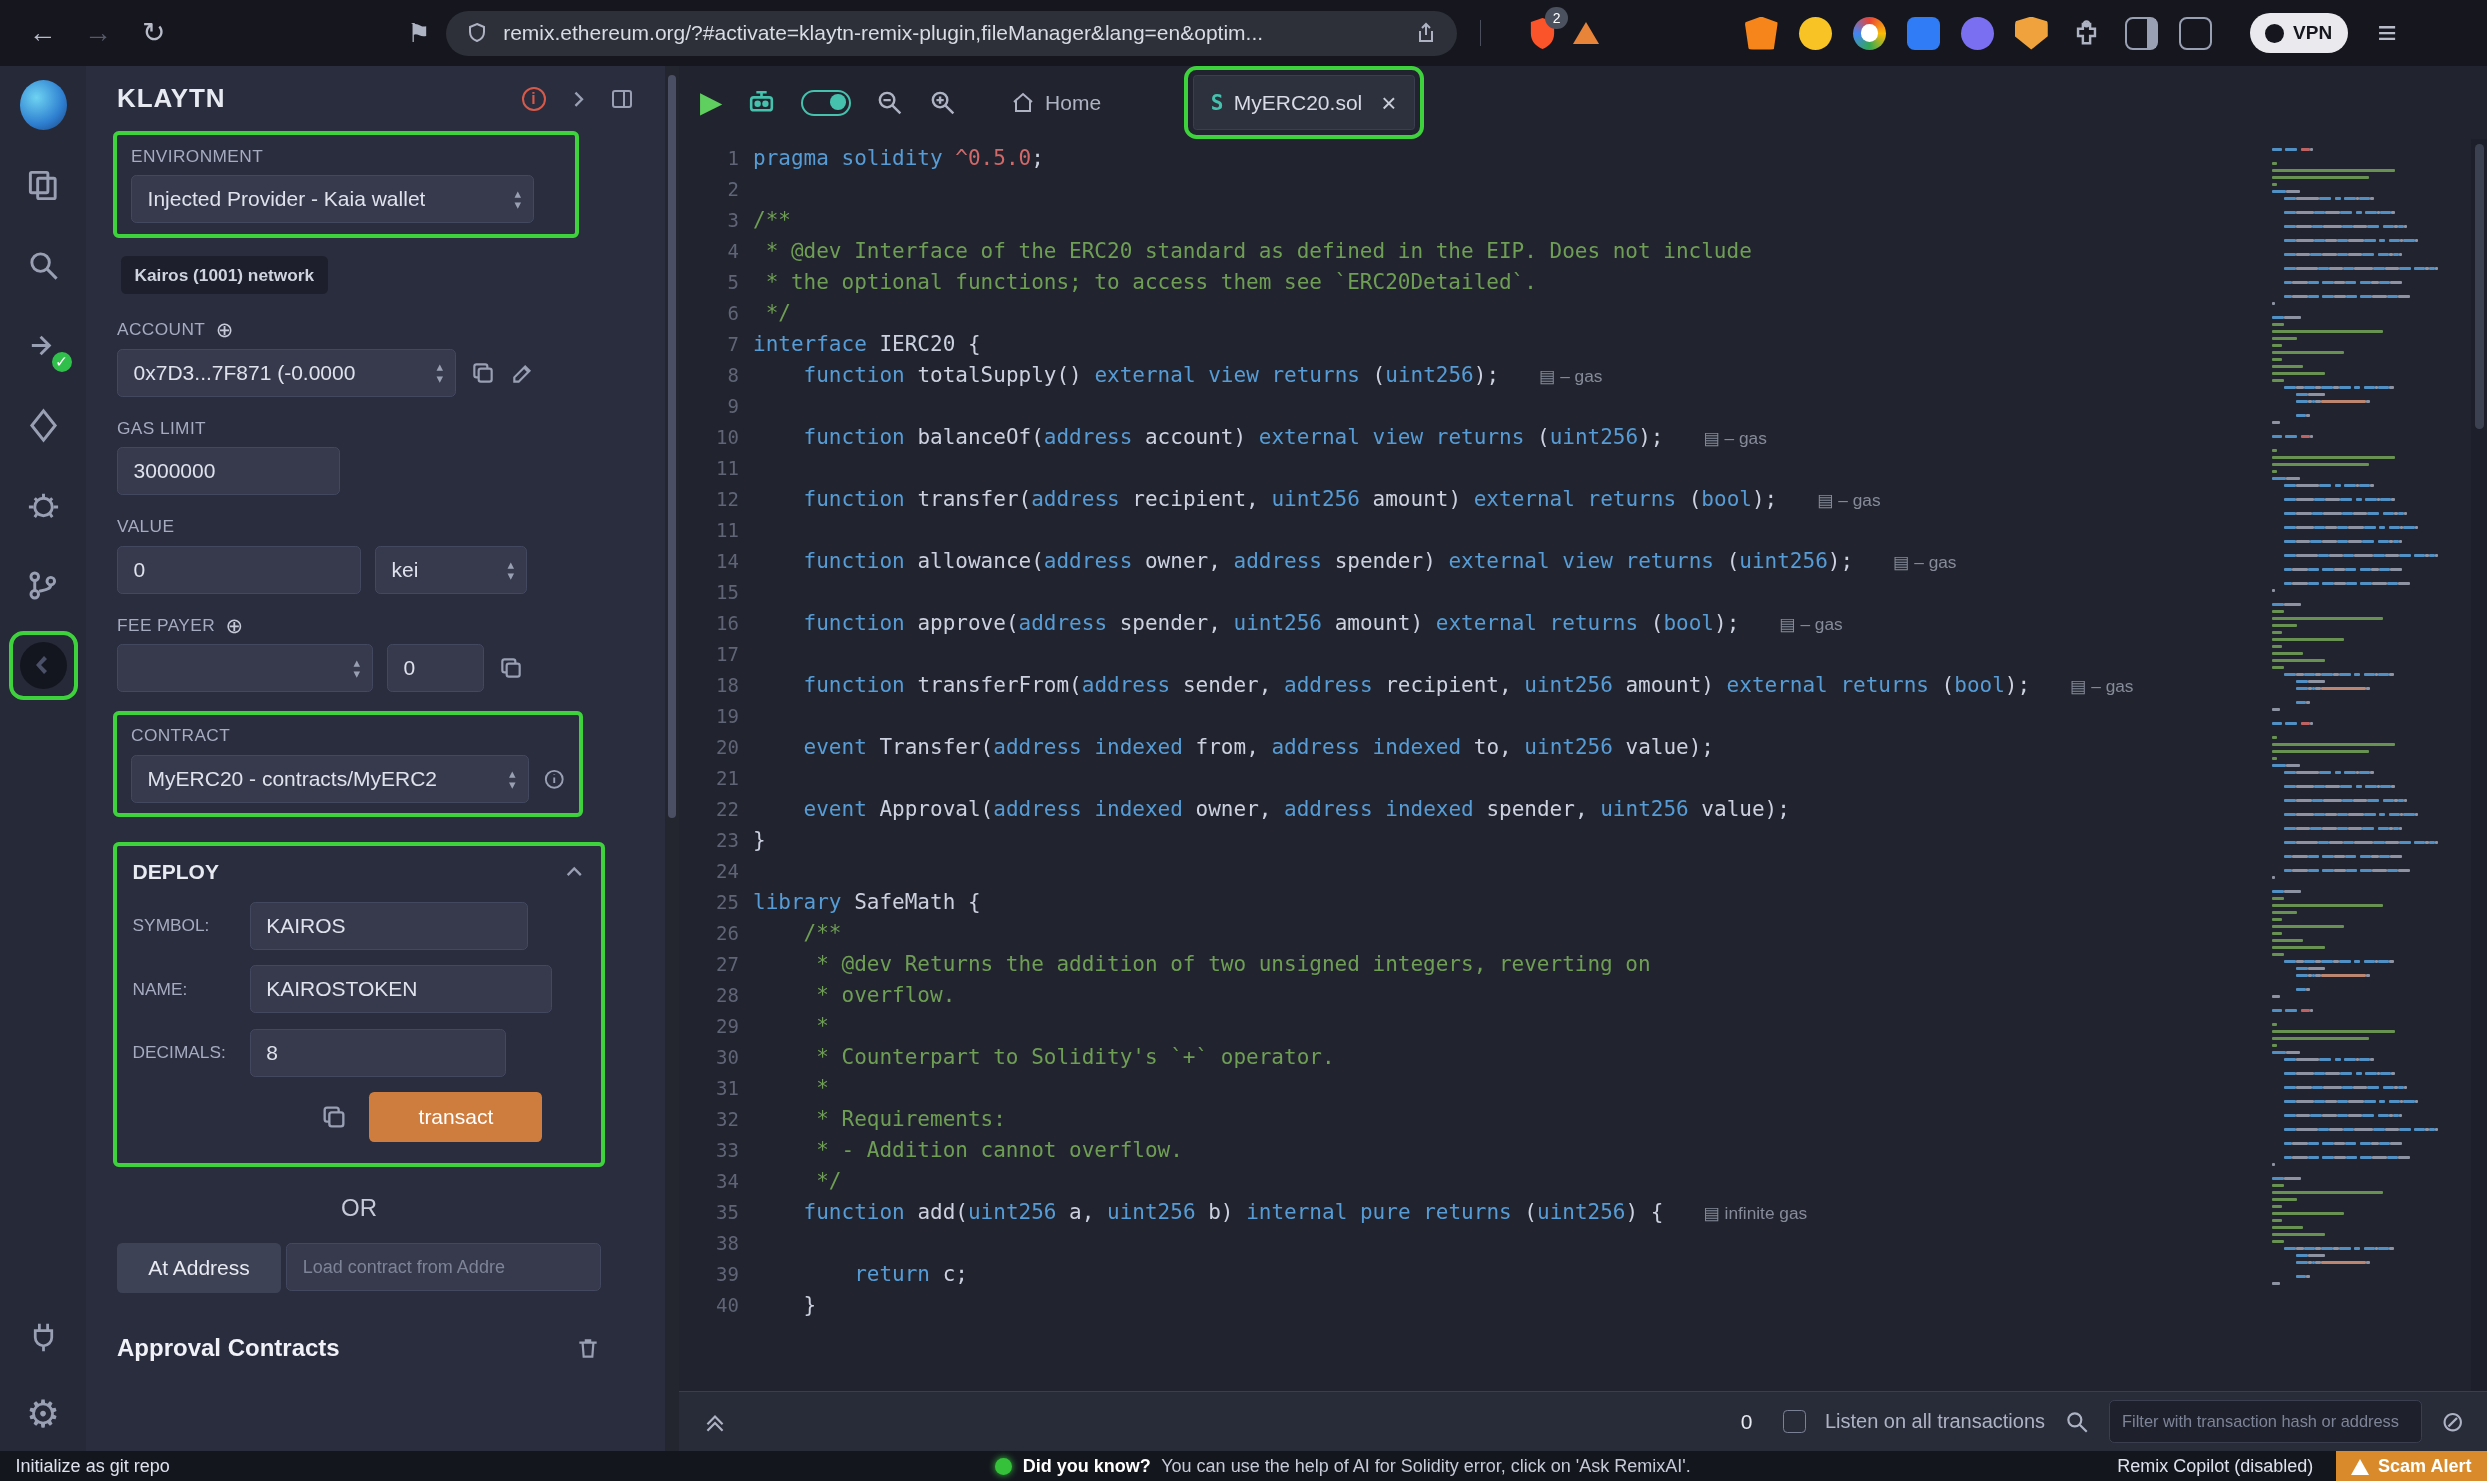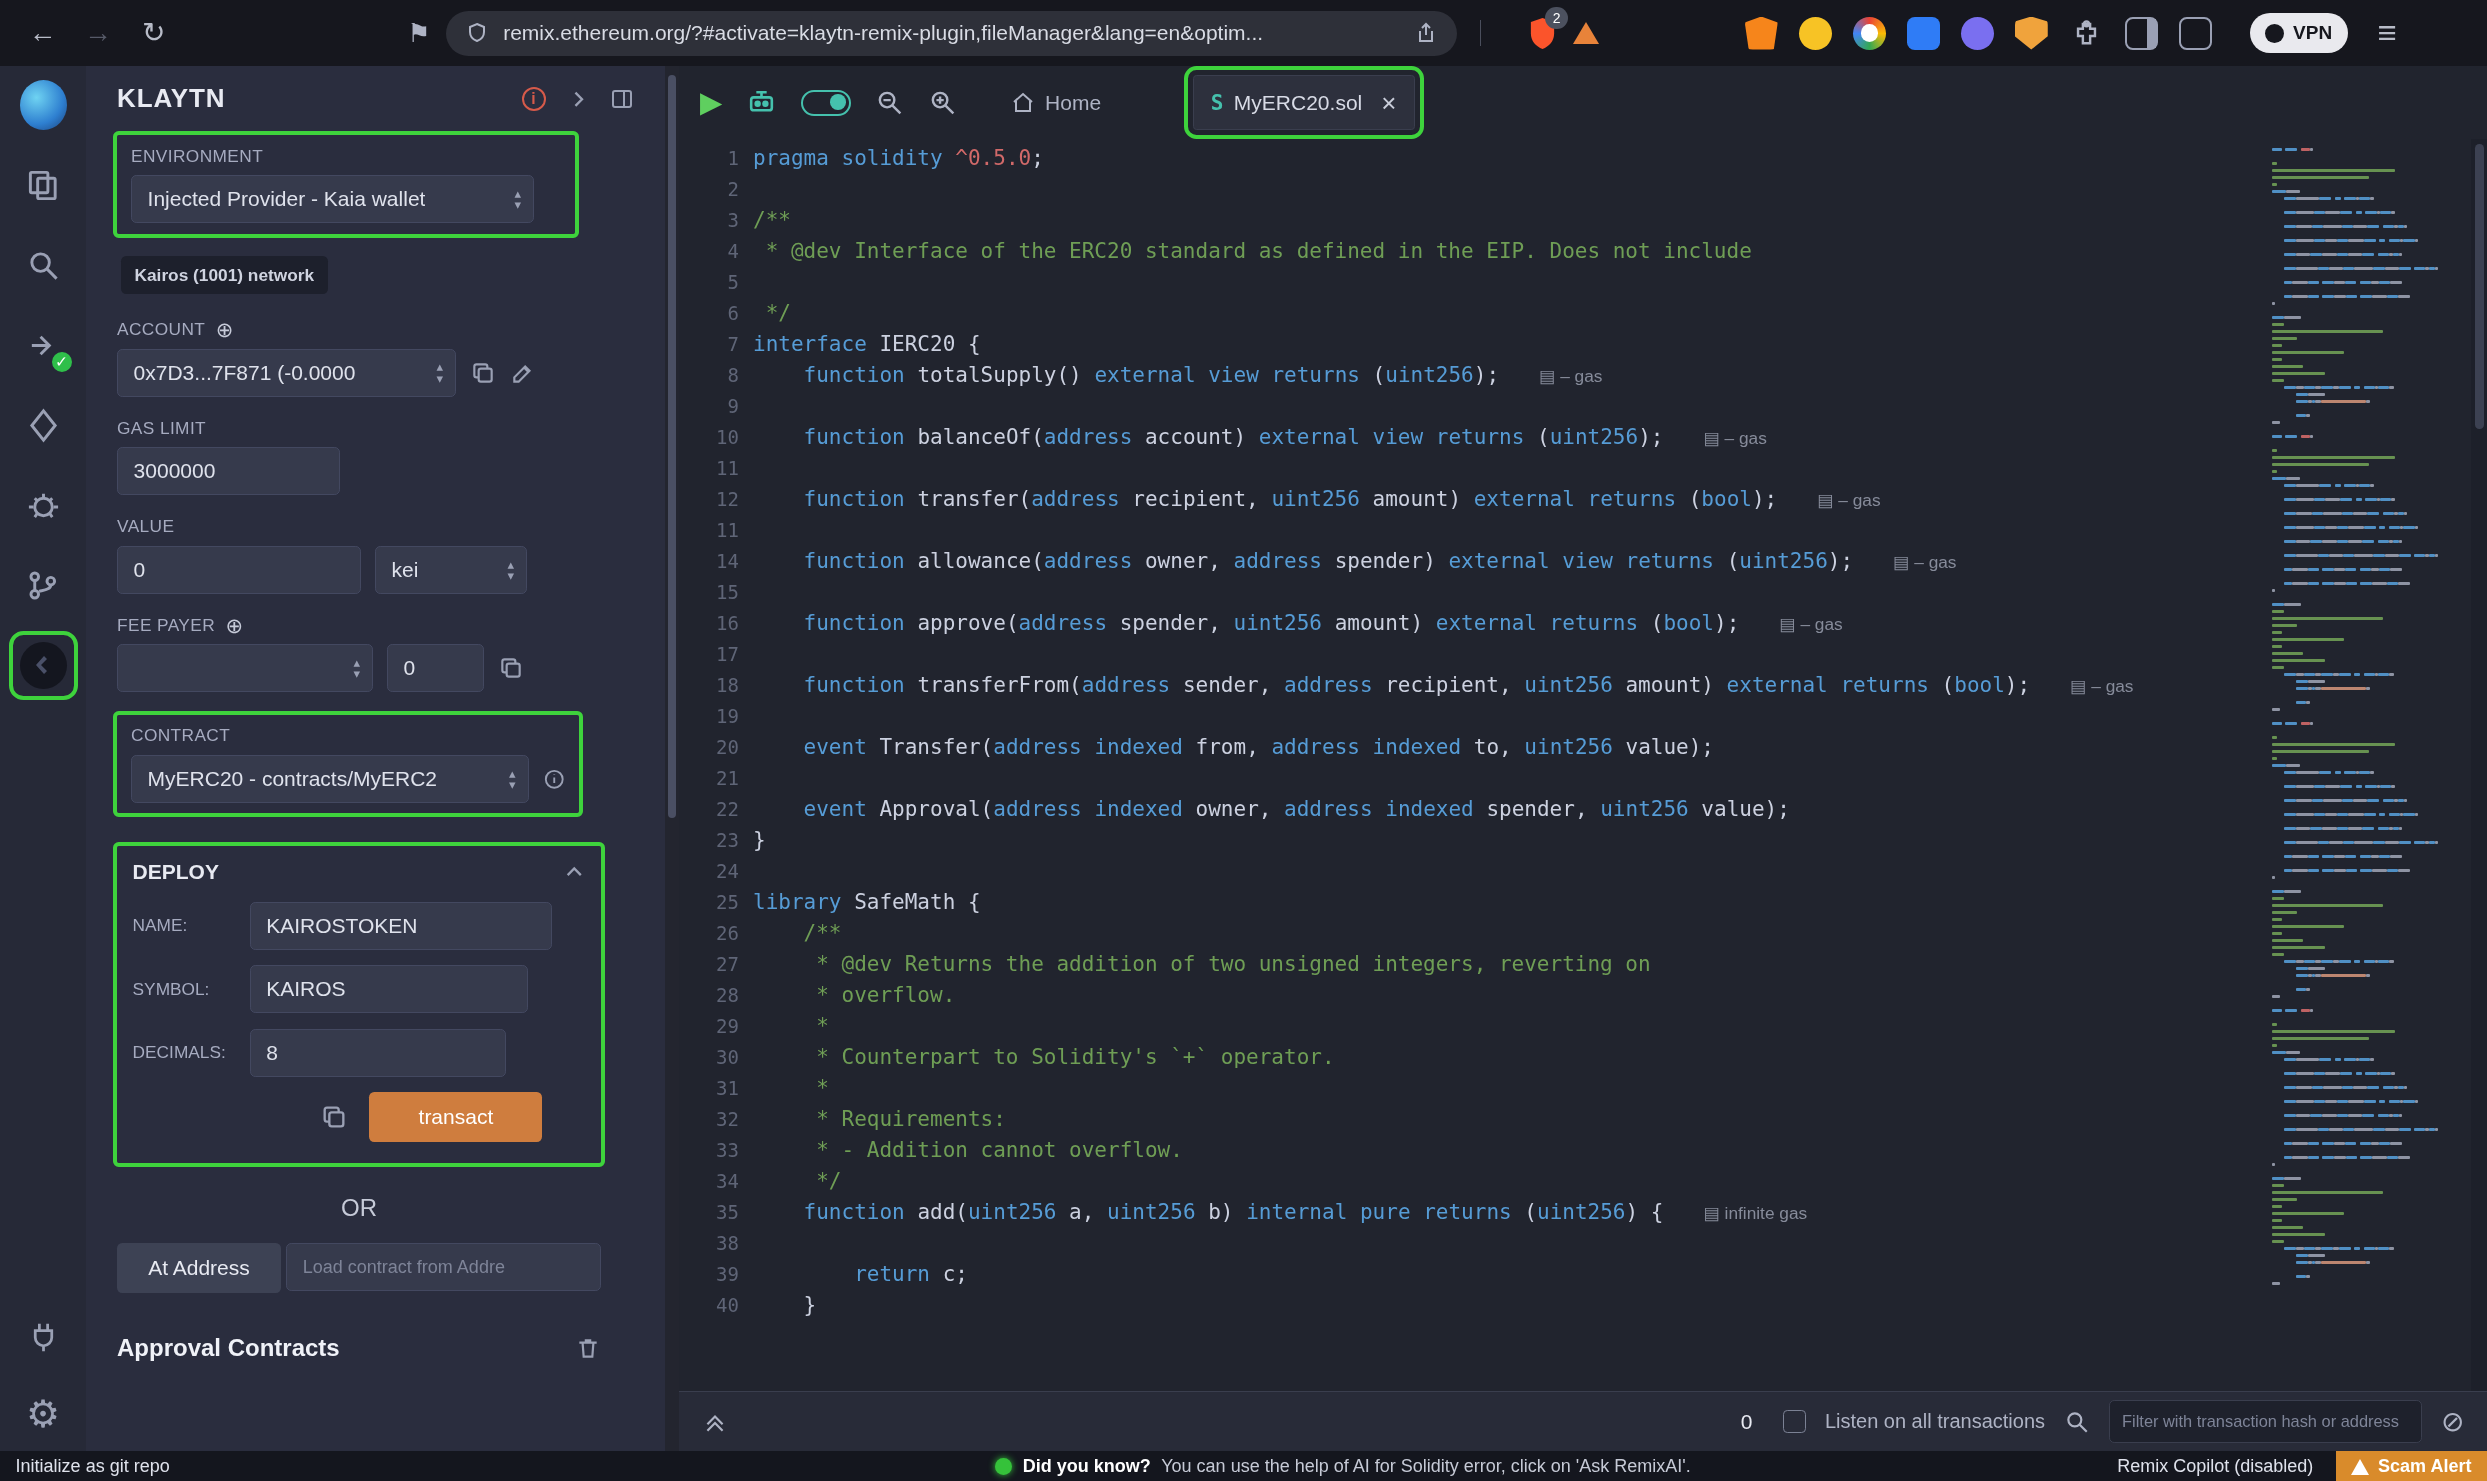--- a/index.html
+++ b/index.html
@@ -375,26 +375,26 @@
     <div class="section green-box deploy-box">
       <div class="deploy-head">
         <span>DEPLOY</span>
         <span class="head-ic">
           <svg width="22.5" height="22.5" viewBox="0 0 24 24" fill="none" stroke="currentColor" stroke-width="2.5">
               <path d="M5 15l7-7 7 7"></path>
             </svg>
         </span>
       </div>
       <div class="dep-row">
+        <span class="dep-label">SYMBOL:</span>
+        <input class="tinput" style="width: 278px;" value="KAIROS">
+      </div>
+      <div class="dep-row">
         <span class="dep-label">NAME:</span>
         <input class="tinput" style="width: 302px;" value="KAIROSTOKEN">
-      </div>
-      <div class="dep-row">
-        <span class="dep-label">SYMBOL:</span>
-        <input class="tinput" style="width: 278px;" value="KAIROS">
       </div>
       <div class="dep-row">
         <span class="dep-label">DECIMALS:</span>
         <input class="tinput" style="width: 256px;" value="8">
       </div>
       <div class="transact-row">
         <span class="icon-btn">
           <svg width="28" height="28" viewBox="0 0 24 24" fill="none" stroke="currentColor" stroke-width="2">
               <rect x="8" y="8" width="12" height="12" rx="2"></rect>
               <path d="M16 8V6a2 2 0 0 0-2-2H6a2 2 0 0 0-2 2v8a2 2 0 0 0 2 2h2"></path>
@@ -461,21 +461,21 @@
         <span class="close-x">×</span>
       </span>
     </div>
 
     <div class="editor-main">
       <div class="code-col">
           <div class="code-line"><span class="ln">1</span><span class="lt"><span class="tk-k">pragma</span><span class="tk-p"> </span><span class="tk-k">solidity</span><span class="tk-p"> </span><span class="tk-n">^0.5.0</span><span class="tk-p">;</span></span></div>
           <div class="code-line"><span class="ln">2</span><span class="lt"></span></div>
           <div class="code-line"><span class="ln">3</span><span class="lt"><span class="tk-c">/**</span></span></div>
           <div class="code-line"><span class="ln">4</span><span class="lt"><span class="tk-c"> * @dev Interface of the ERC20 standard as defined in the EIP. Does not include</span></span></div>
-          <div class="code-line"><span class="ln">5</span></div>
+          <div class="code-line"><span class="ln">5</span><span class="lt"><span class="tk-c"> * the optional functions; to access them see `ERC20Detailed`.</span></span></div>
           <div class="code-line"><span class="ln">6</span><span class="lt"><span class="tk-c"> */</span></span></div>
           <div class="code-line"><span class="ln">7</span><span class="lt"><span class="tk-k">interface</span><span class="tk-p"> IERC20 {</span></span></div>
           <div class="code-line"><span class="ln">8</span><span class="lt"><span class="tk-p">    </span><span class="tk-k">function</span><span class="tk-p"> totalSupply() </span><span class="tk-k">external</span><span class="tk-p"> </span><span class="tk-k">view</span><span class="tk-p"> </span><span class="tk-k">returns</span><span class="tk-p"> (</span><span class="tk-k">uint256</span><span class="tk-p">);</span><span class="gas-decor">▤ – gas</span></span></div>
           <div class="code-line"><span class="ln">9</span><span class="lt"></span></div>
           <div class="code-line"><span class="ln">10</span><span class="lt"><span class="tk-p">    </span><span class="tk-k">function</span><span class="tk-p"> balanceOf(</span><span class="tk-k">address</span><span class="tk-p"> account) </span><span class="tk-k">external</span><span class="tk-p"> </span><span class="tk-k">view</span><span class="tk-p"> </span><span class="tk-k">returns</span><span class="tk-p"> (</span><span class="tk-k">uint256</span><span class="tk-p">);</span><span class="gas-decor">▤ – gas</span></span></div>
           <div class="code-line"><span class="ln">11</span><span class="lt"></span></div>
           <div class="code-line"><span class="ln">12</span><span class="lt"><span class="tk-p">    </span><span class="tk-k">function</span><span class="tk-p"> transfer(</span><span class="tk-k">address</span><span class="tk-p"> recipient, </span><span class="tk-k">uint256</span><span class="tk-p"> amount) </span><span class="tk-k">external</span><span class="tk-p"> </span><span class="tk-k">returns</span><span class="tk-p"> (</span><span class="tk-k">bool</span><span class="tk-p">);</span><span class="gas-decor">▤ – gas</span></span></div>
           <div class="code-line"><span class="ln">11</span><span class="lt"></span></div>
           <div class="code-line"><span class="ln">14</span><span class="lt"><span class="tk-p">    </span><span class="tk-k">function</span><span class="tk-p"> allowance(</span><span class="tk-k">address</span><span class="tk-p"> owner, </span><span class="tk-k">address</span><span class="tk-p"> spender) </span><span class="tk-k">external</span><span class="tk-p"> </span><span class="tk-k">view</span><span class="tk-p"> </span><span class="tk-k">returns</span><span class="tk-p"> (</span><span class="tk-k">uint256</span><span class="tk-p">);</span><span class="gas-decor">▤ – gas</span></span></div>
           <div class="code-line"><span class="ln">15</span><span class="lt"></span></div>

